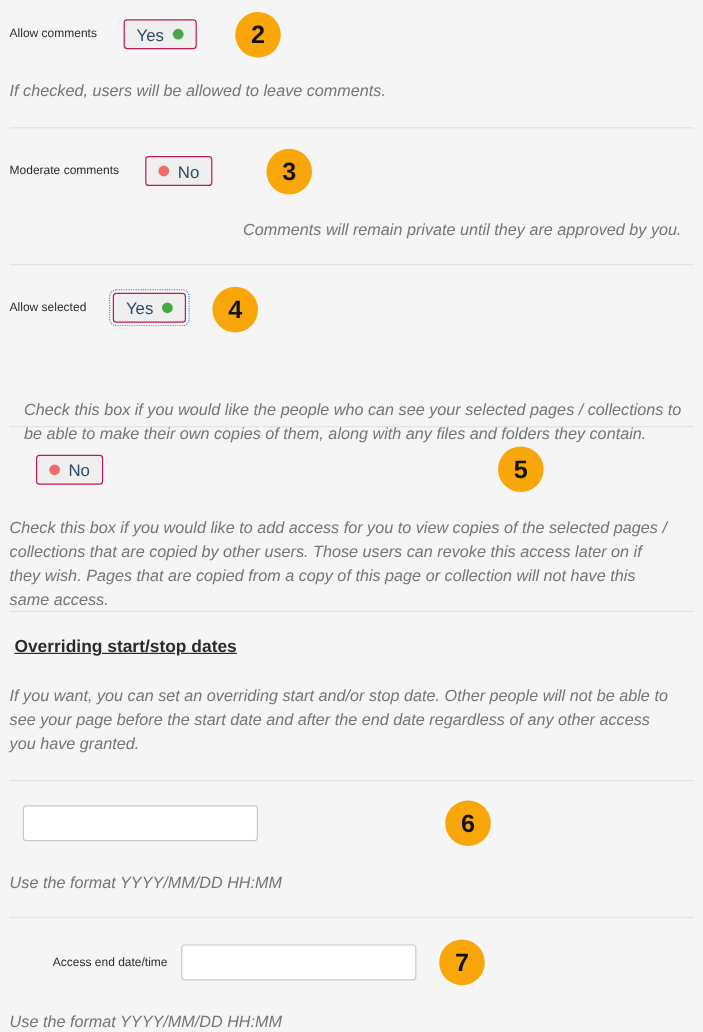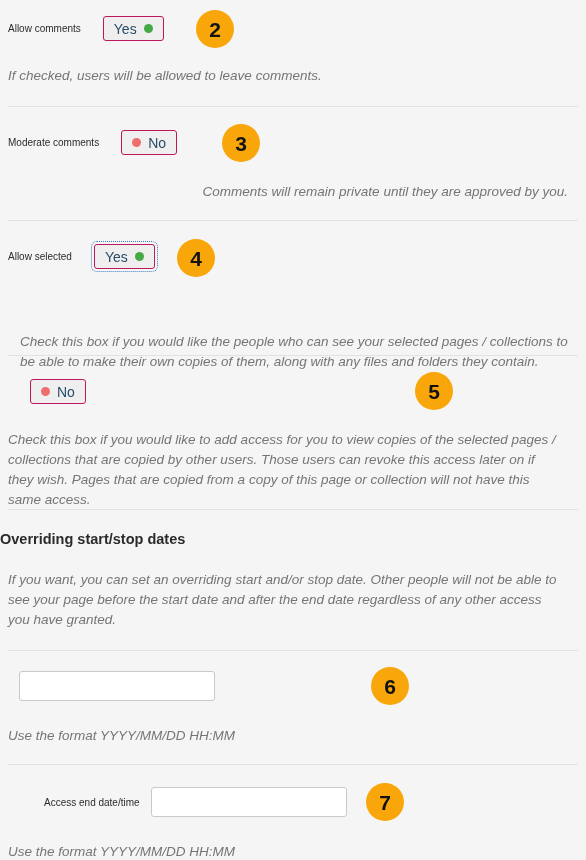--- a/index.html
+++ b/index.html
@@ -193,21 +193,21 @@
       <span class="switch off">
         <span class="sw-text">No</span>
         <span class="sw-dot off"></span>
       </span>
     </div>
   </div>
   <div class="badge" style="top:372px; left:415px;">5</div>
   <div class="help-text" style="position:absolute; top:430px; left:8px; width:548px;">Check this box if you would like to add access for you to view copies of the selected pages / collections that are copied by other users. Those users can revoke this access later on if they wish. Pages that are copied from a copy of this page or collection will not have this same access.</div>
   <div class="sep" style="top:509px;"></div>
 
-  <div class="section-heading" style="position:absolute; top:530px; left:0;">Overriding start/stop dates</div>
+  <div class="section-heading" style="position:absolute; top:530px; left:12px;text-decoration:underline;">Overriding start/stop dates</div>
   <div class="help-text" style="position:absolute; top:570px; left:8px; width:556px;">If you want, you can set an overriding start and/or stop date. Other people will not be able to see your page before the start date and after the end date regardless of any other access you have granted.</div>
   <div class="sep" style="top:650px;"></div>
 
   <div class="field-block" style="position:absolute; top:671px; left:0; width:586px;">
     <div class="control-row">
       <input class="text-input" type="text" value="" placeholder="" style="">
     </div>
   </div>
   <div class="badge" style="top:667px; left:371px;">6</div>
   <div class="help-text" style="position:absolute; top:726px; left:8px; width:560px;">Use the format YYYY/MM/DD HH:MM</div>

